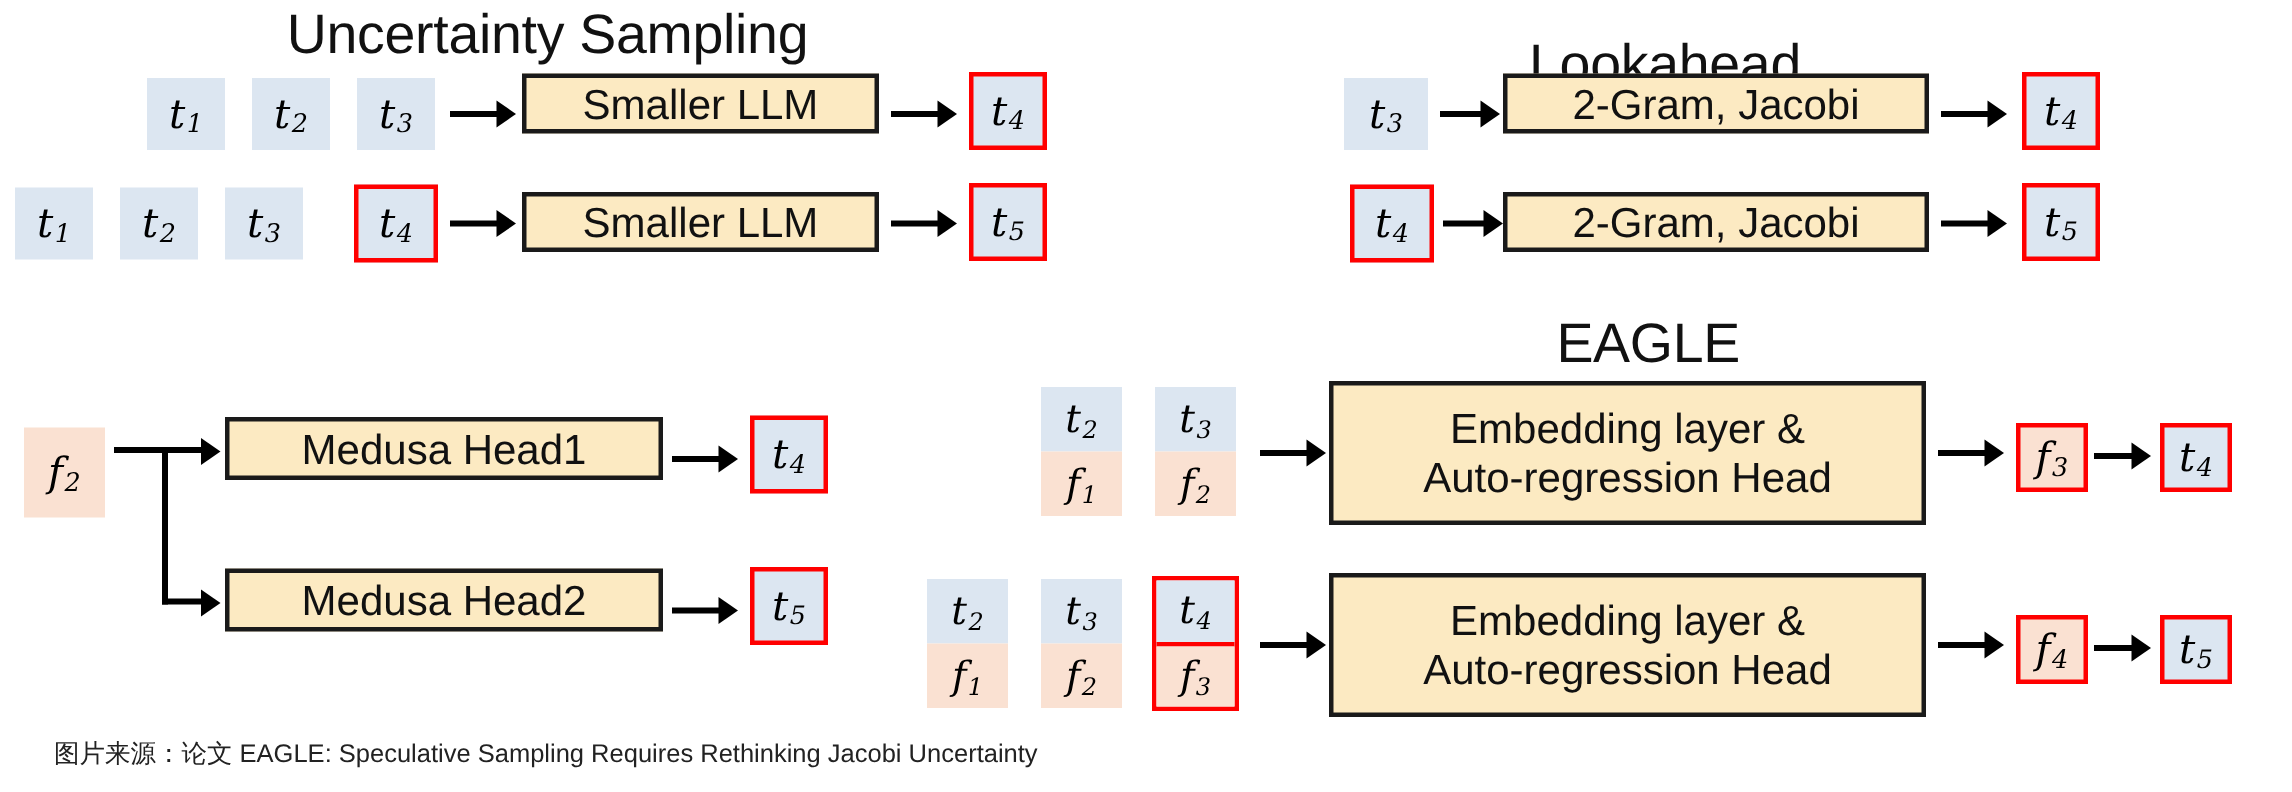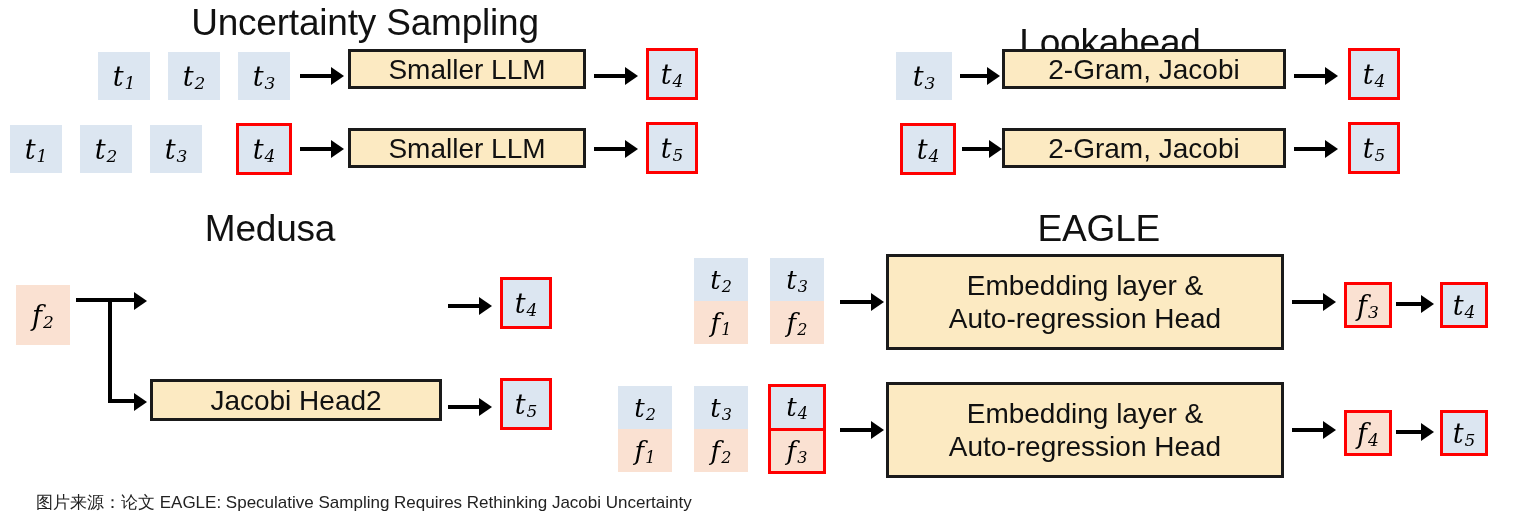--- a/index.html
+++ b/index.html
@@ -187,46 +187,46 @@
   <div class="pbox" style="left:1002px;top:128px;width:284px;height:40px;">2-Gram, Jacobi</div>
   <div class="arrow" style="left:1294px;top:133px;width:44px;height:32px;">
     <div class="shaft" style="width:32px;"></div>
       <div class="head" style="left:31px;"></div>
   </div>
   <div class="tok redbox" style="left:1348px;top:122px;width:52px;height:52px;">
     <span>t</span>
       <span class="sub">5</span>
   </div>
 
-  <div class="sec-title" style="left:170px;top:208px;width:200px;">Medusa</div>
 
   <div class="tok peach" style="left:16px;top:285px;width:54px;height:60px;">
     <span>f</span>
       <span class="sub">2</span>
   </div>
 
   <div class="split" style="left:76px;top:290px;width:76px;height:125px;">
     <div class="seg" style="left:0px;top:8px;width:36px;height:4px;"></div>
     <div class="seg" style="left:32px;top:8px;width:4px;height:105px;"></div>
     <div class="seg" style="left:32px;top:109px;width:30px;height:4px;"></div>
     <div class="seg" style="left:32px;top:8px;width:30px;height:4px;"></div>
     <div class="head" style="left:58px;top:2px;"></div>
     <div class="head" style="left:58px;top:103px;"></div>
   </div>
 
+  <div class="pbox" style="left:150px;top:278px;width:292px;height:42px;">Medusa Head1</div>
   <div class="arrow" style="left:448px;top:290px;width:44px;height:32px;">
     <div class="shaft" style="width:32px;"></div>
       <div class="head" style="left:31px;"></div>
   </div>
   <div class="tok redbox" style="left:500px;top:277px;width:52px;height:52px;">
     <span>t</span>
       <span class="sub">4</span>
   </div>
 
-  <div class="pbox" style="left:150px;top:379px;width:292px;height:42px;">Jacobi Head2</div>
+  <div class="pbox" style="left:150px;top:379px;width:292px;height:42px;">Medusa Head2</div>
   <div class="arrow" style="left:448px;top:391px;width:44px;height:32px;">
     <div class="shaft" style="width:32px;"></div>
       <div class="head" style="left:31px;"></div>
   </div>
   <div class="tok redbox" style="left:500px;top:378px;width:52px;height:52px;">
     <span>t</span>
       <span class="sub">5</span>
   </div>
 
   <div class="sec-title" style="left:990px;top:208px;width:170px;text-align:right;">EAGLE</div>

